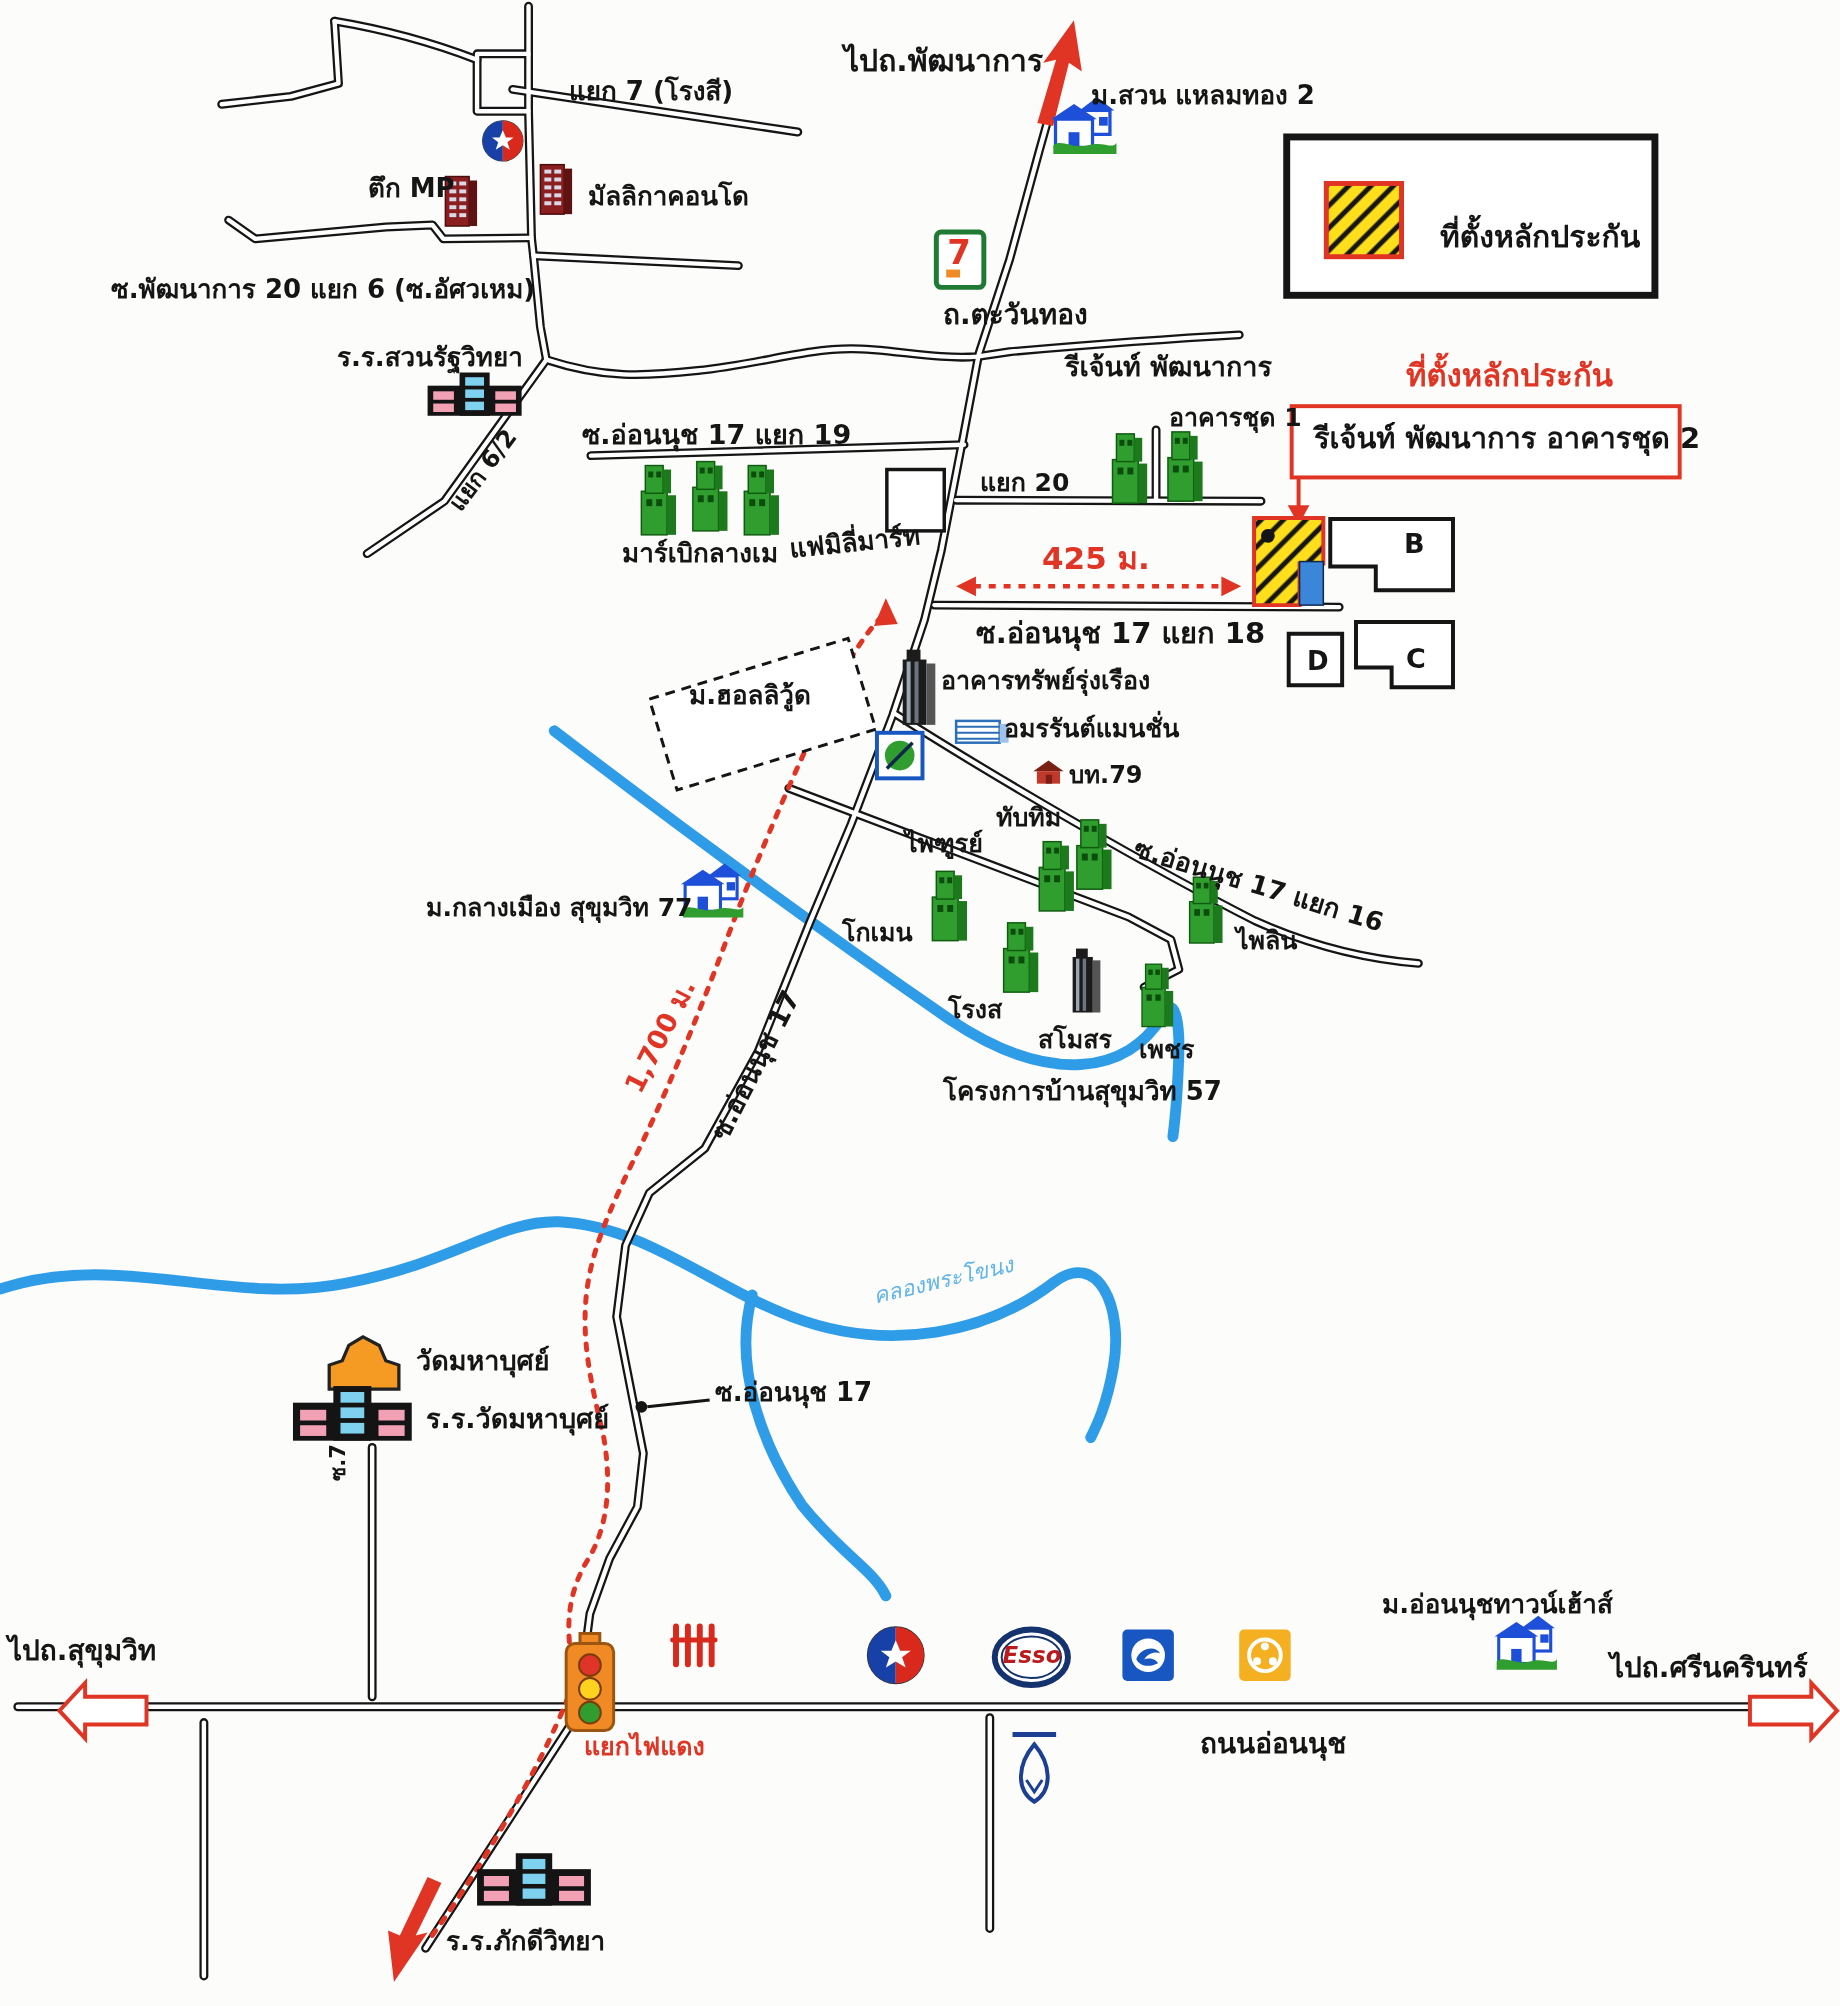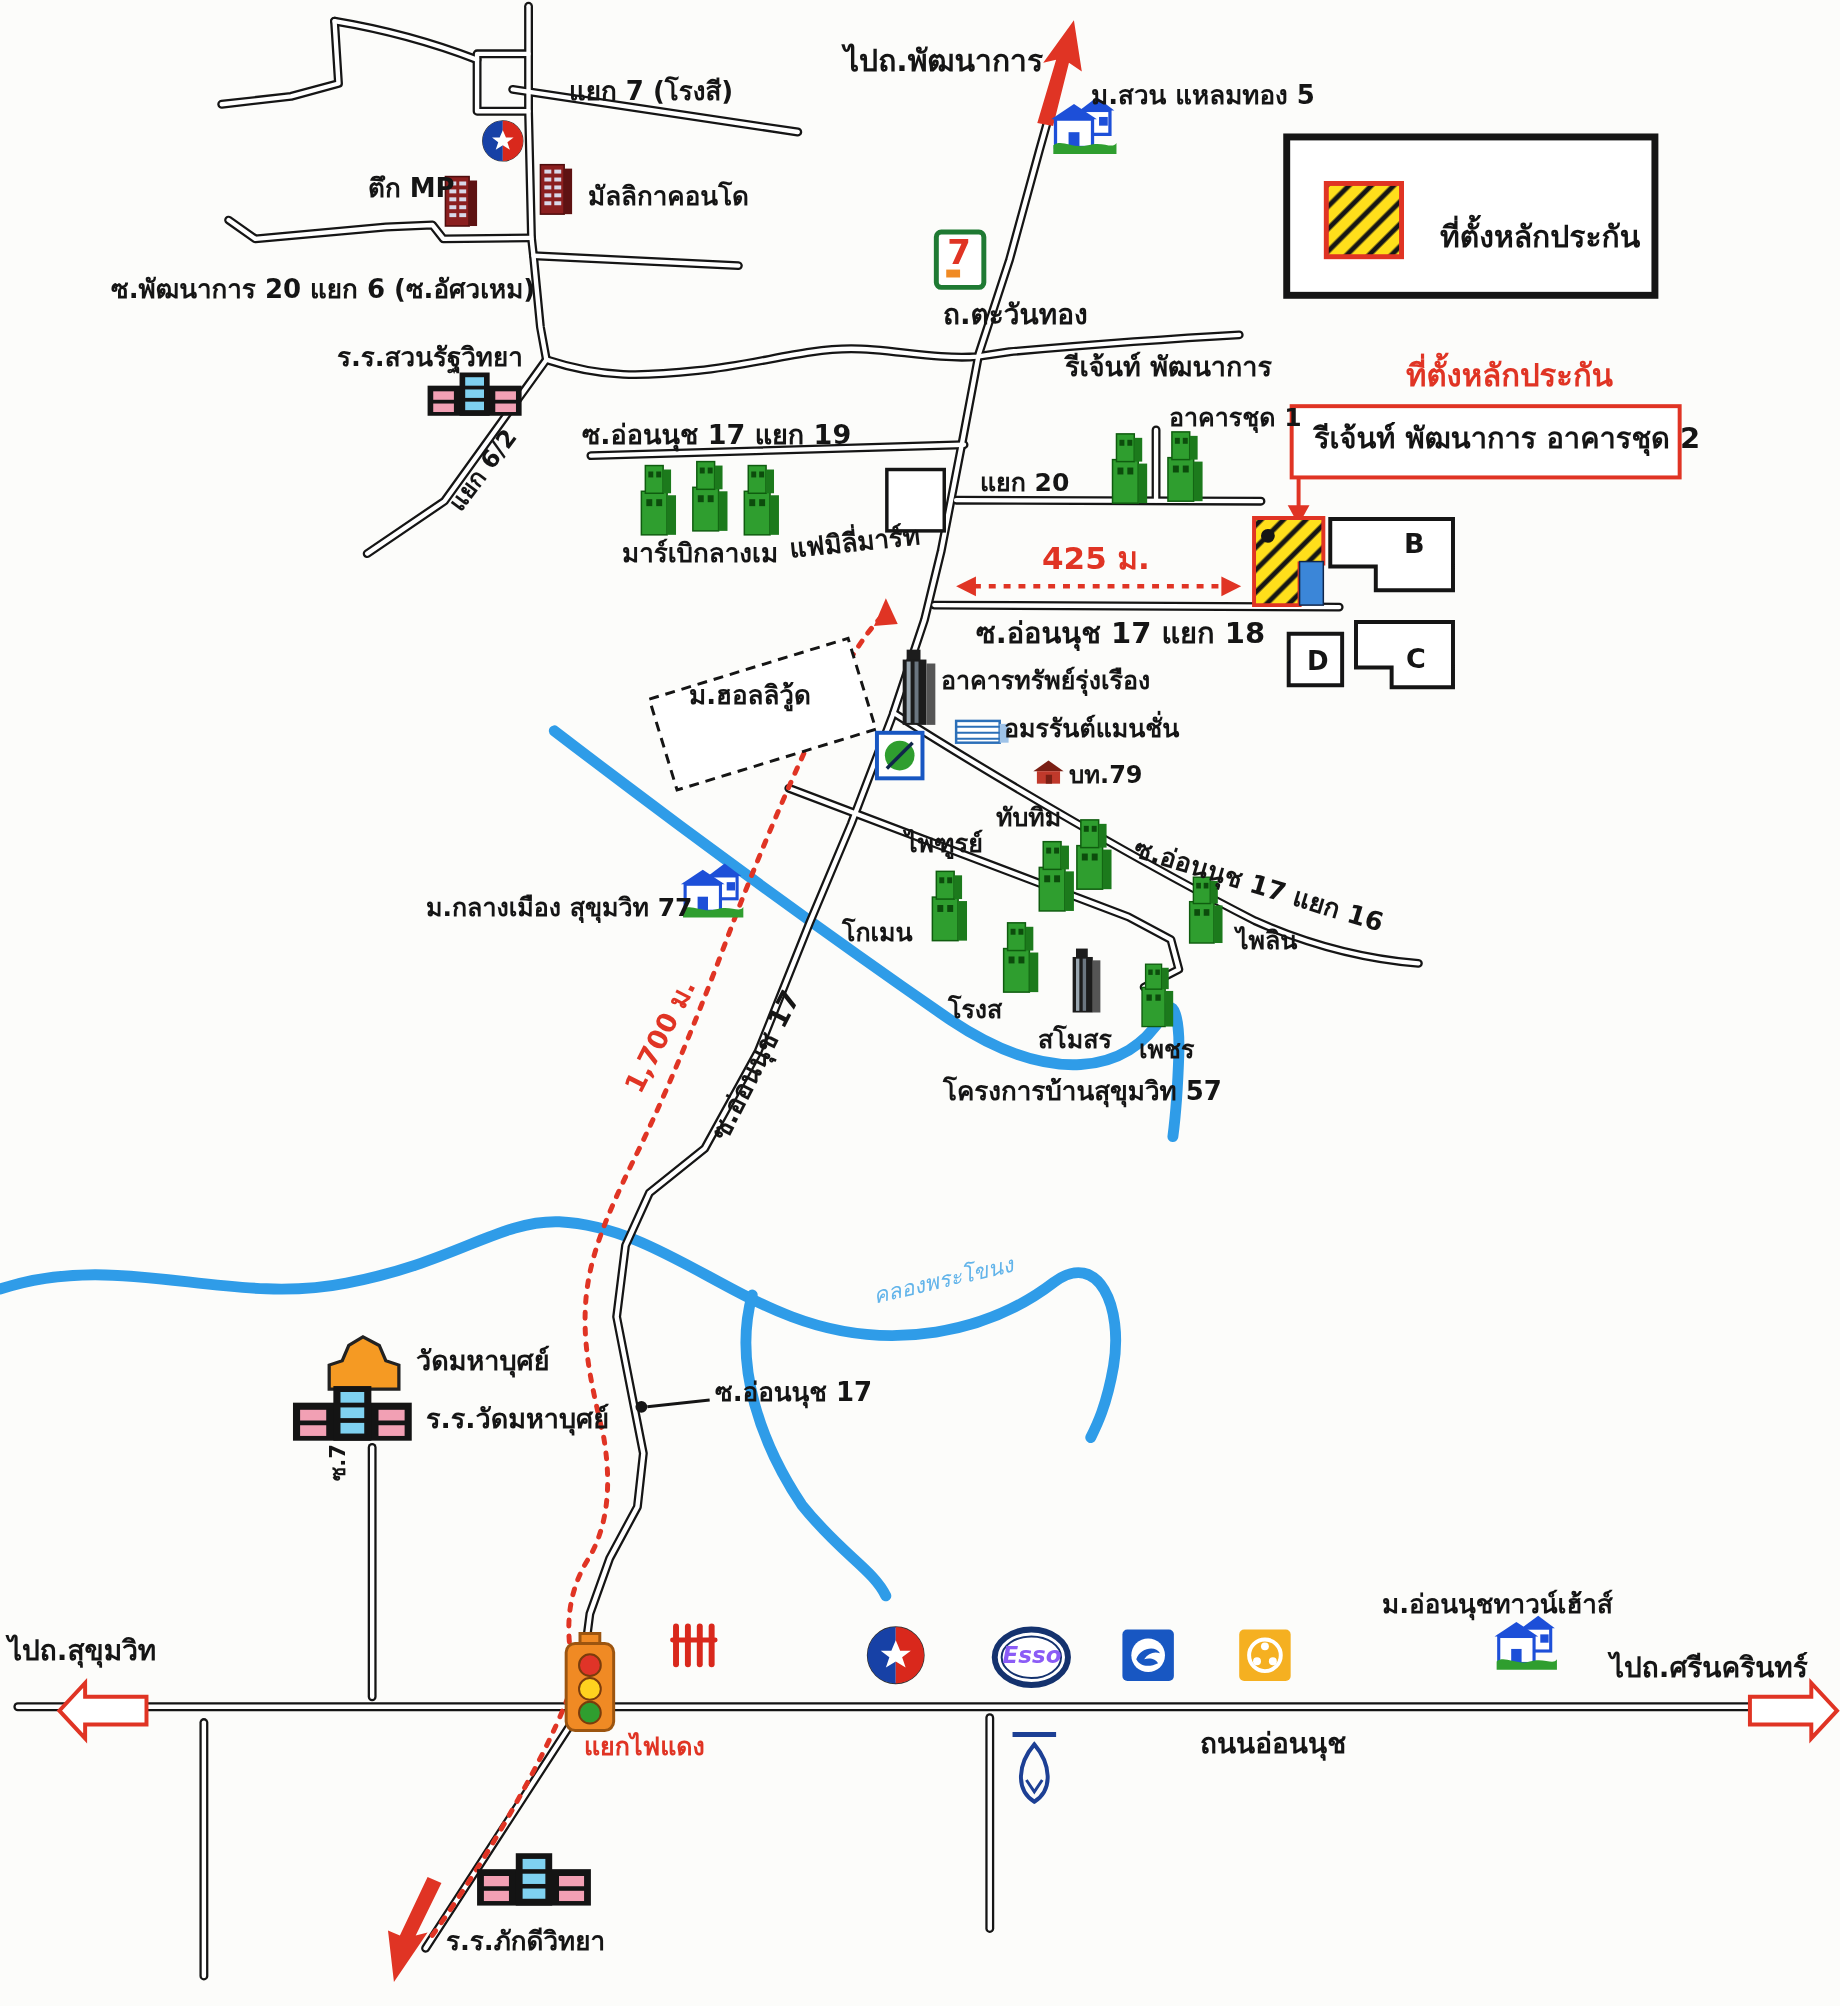--- a/index.html
+++ b/index.html
@@ -291,21 +291,21 @@
   </g>
 </svg>
 
 <div class="lbl" style="left:569px;top:77px;font-size:26px">แยก 7 (โรงสี)</div>
 <div class="lbl" style="left:368px;top:174px;font-size:26px">ตึก MP</div>
 <div class="lbl" style="left:588px;top:182px;font-size:26px">มัลลิกาคอนโด</div>
 <div class="lbl" style="left:111px;top:275px;font-size:26px">ซ.พัฒนาการ 20 แยก 6 (ซ.อัศวเหม)</div>
 <div class="lbl" style="left:337px;top:343px;font-size:26px">ร.ร.สวนรัฐวิทยา</div>
 <div class="lbl" style="left:444px;top:500px;font-size:24px;transform:rotate(-53deg)">แยก 6/2</div>
 <div class="lbl" style="left:844px;top:44px;font-size:30px">ไปถ.พัฒนาการ</div>
-<div class="lbl" style="left:1091px;top:81px;font-size:26px">ม.สวน แหลมทอง 5</div>
+<div class="lbl" style="left:1091px;top:81px;font-size:26px">ม.สวน แหลมทอง 2</div>
 <div class="lbl" style="left:943px;top:300px;font-size:28px">ถ.ตะวันทอง</div>
 <div class="lbl" style="left:1065px;top:352px;font-size:27px">รีเจ้นท์ พัฒนาการ</div>
 <div class="lbl" style="left:1169px;top:404px;font-size:25px">อาคารชุด 1</div>
 <div class="lbl red" style="left:1406px;top:358px;font-size:31px">ที่ตั้งหลักประกัน</div>
 <div class="lbl" style="left:1314px;top:423px;font-size:29px">รีเจ้นท์ พัฒนาการ อาคารชุด 2</div>
 <div class="lbl" style="left:582px;top:420px;font-size:27px">ซ.อ่อนนุช 17 แยก 19</div>
 <div class="lbl" style="left:980px;top:469px;font-size:25px">แยก 20</div>
 <div class="lbl" style="left:622px;top:539px;font-size:26px">มาร์เบิกลางเม</div>
 <div class="lbl" style="left:788px;top:535px;font-size:26px;transform:rotate(-6deg)">แฟมิลี่มาร์ท</div>
 <div class="lbl red" style="left:1042px;top:541px;font-size:31px">425 ม.</div>
@@ -334,17 +334,17 @@
 <div class="lbl" style="left:426px;top:1404px;font-size:27px">ร.ร.วัดมหาบุศย์</div>
 <div class="lbl" style="left:327px;top:1481px;font-size:21px;transform:rotate(-90deg)">ซ.7</div>
 <div class="lbl" style="left:715px;top:1378px;font-size:26px">ซ.อ่อนนุช 17</div>
 <div class="lbl" style="left:8px;top:1636px;font-size:28px">ไปถ.สุขุมวิท</div>
 <div class="lbl red" style="left:584px;top:1733px;font-size:25px">แยกไฟแดง</div>
 <div class="lbl" style="left:1200px;top:1729px;font-size:28px">ถนนอ่อนนุช</div>
 <div class="lbl" style="left:1382px;top:1590px;font-size:26px">ม.อ่อนนุชทาวน์เฮ้าส์</div>
 <div class="lbl" style="left:1610px;top:1653px;font-size:28px">ไปถ.ศรีนครินทร์</div>
 <div class="lbl" style="left:446px;top:1927px;font-size:26px">ร.ร.ภักดีวิทยา</div>
 <div class="lbl" style="left:1440px;top:220px;font-size:30px">ที่ตั้งหลักประกัน</div>
-<div class="lbl" style="left:1032px;top:1657px;font-size:23px;color:#8b5cf6;font-style:italic;transform:translate(-50%,-55%)">Esso</div>
+<div class="lbl" style="left:1032px;top:1657px;font-size:23px;color:#b91c1c;font-style:italic;transform:translate(-50%,-55%)">Esso</div>
 <div class="lbl" style="left:959px;top:255px;font-size:34px;color:#e03424;transform:translate(-50%,-55%)">7</div>
 
 </div>
 
 
 </body></html>

